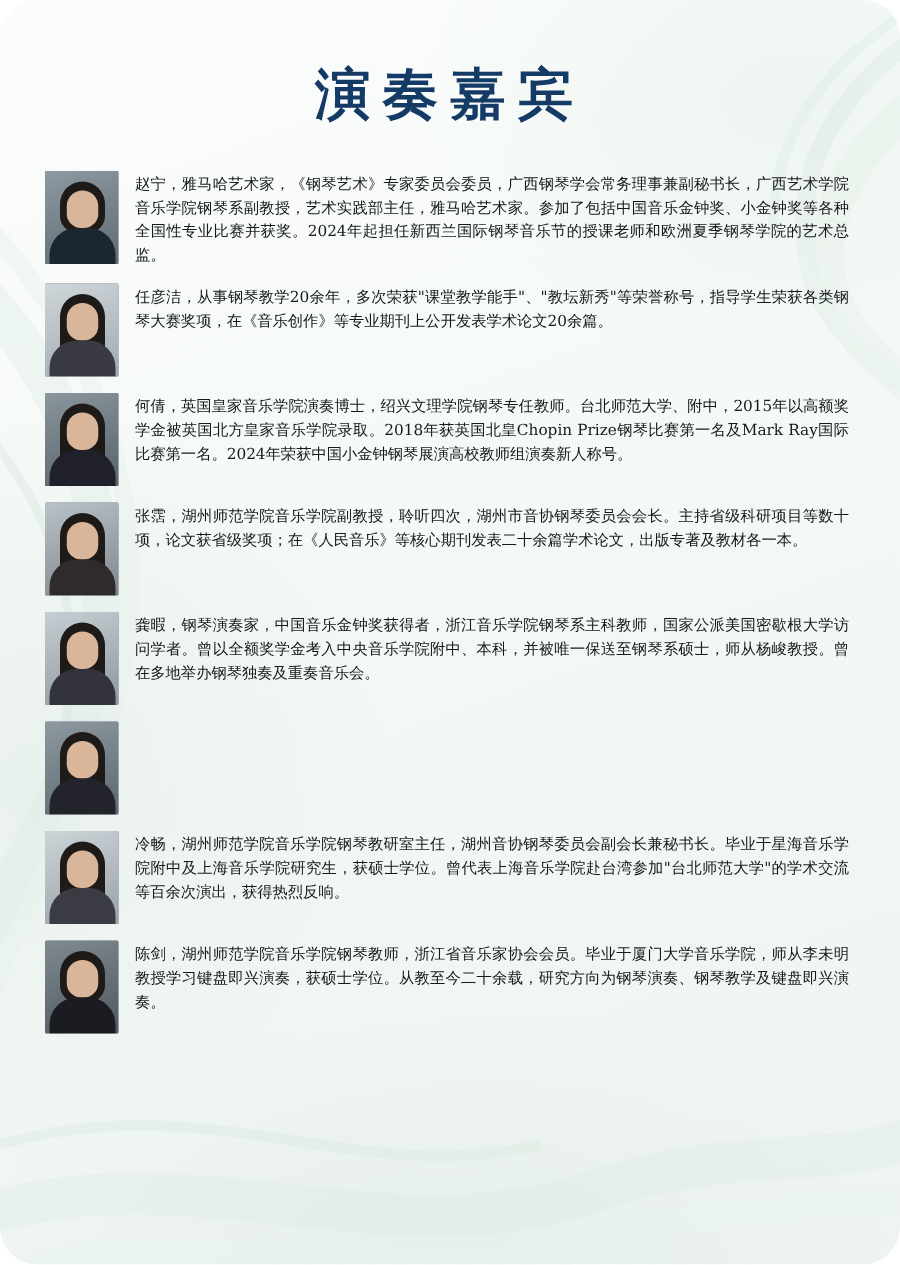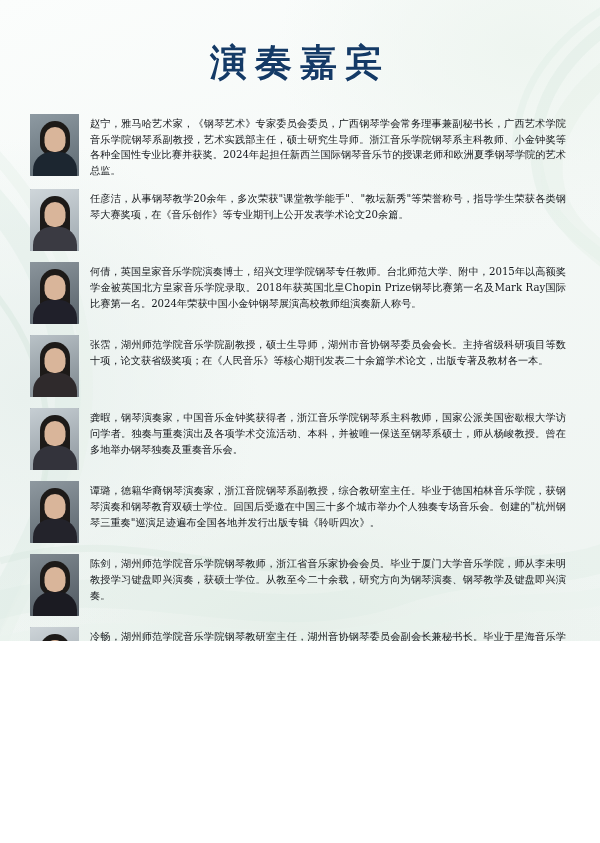--- a/index.html
+++ b/index.html
@@ -9,27 +9,28 @@
   body {
     width: 600px;
     height: 843px;
     font-family: "Liberation Sans", sans-serif;
     background: #ffffff;
     overflow: hidden;
   }
   .page {
     position: relative;
     width: 600px;
-    height: 641px;
+    height: 843px;
     background:
       radial-gradient(ellipse 420px 300px at 88% 8%, #eef5f0 0%, rgba(238,245,240,0) 60%),
       radial-gradient(ellipse 380px 420px at 4% 62%, #e9f1ee 0%, rgba(233,241,238,0) 62%),
       radial-gradient(ellipse 500px 260px at 50% 100%, #e6efe9 0%, rgba(230,239,233,0) 65%),
       linear-gradient(160deg, #fbfdfc 0%, #f4f8f6 45%, #eef4f1 100%);
     overflow: hidden;
+    border-radius: 25px;
   }
   
   .deco {
     position: absolute;
     pointer-events: none;
   }
   .deco-left {
     left: -40px;
     top: 120px;
     width: 260px;
@@ -155,21 +156,21 @@
 
   <div class="list">
 
     <div class="entry">
       <div class="photo">
         <div class="bg" style="background:linear-gradient(160deg,#8e9aa2,#5e6a72)"></div>
         <div class="hair"></div>
           <div class="face"></div>
           <div class="body" style="background:#1c2630"></div>
       </div>
-      <div class="bio">赵宁，雅马哈艺术家，《钢琴艺术》专家委员会委员，广西钢琴学会常务理事兼副秘书长，广西艺术学院音乐学院钢琴系副教授，艺术实践部主任，硕士研究生导师。浙江音乐学院钢琴系主科教师、小金钟奖等各种全国性专业比赛并获奖。2024年起担任新西兰国际钢琴音乐节的授课老师和欧洲夏季钢琴学院的艺术总监。</div>
+      <div class="bio">赵宁，雅马哈艺术家，《钢琴艺术》专家委员会委员，广西钢琴学会常务理事兼副秘书长，广西艺术学院音乐学院钢琴系副教授，艺术实践部主任，雅马哈艺术家。参加了包括中国音乐金钟奖、小金钟奖等各种全国性专业比赛并获奖。2024年起担任新西兰国际钢琴音乐节的授课老师和欧洲夏季钢琴学院的艺术总监。</div>
     </div>
 
 
     <div class="entry">
       <div class="photo">
         <div class="bg" style="background:linear-gradient(160deg,#cfd6da,#9fa9b0)"></div>
         <div class="hair long"></div>
           <div class="face"></div>
           <div class="body" style="background:#3a3a42"></div>
       </div>
@@ -186,58 +187,57 @@
       <div class="bio">何倩，英国皇家音乐学院演奏博士，绍兴文理学院钢琴专任教师。台北师范大学、附中，2015年以高额奖学金被英国北方皇家音乐学院录取。2018年获英国北皇Chopin Prize钢琴比赛第一名及Mark Ray国际比赛第一名。2024年荣获中国小金钟钢琴展演高校教师组演奏新人称号。</div>
     </div>
 
     <div class="entry">
       <div class="photo">
         <div class="bg" style="background:linear-gradient(160deg,#b9c2c7,#7d878e)"></div>
         <div class="hair long"></div>
           <div class="face"></div>
           <div class="body" style="background:#2f2a2c"></div>
       </div>
-      <div class="bio">张霑，湖州师范学院音乐学院副教授，硕士生导师，湖州市音协钢琴委员会会长。主持省级科研项目等数十项，论文获省级奖项；在《人民音乐》等核心期刊发表二十余篇学术论文，出版专著及教材各一本。</div>
+      <div class="bio">张霑，湖州师范学院音乐学院副教授，聆听四次，湖州市音协钢琴委员会会长。主持省级科研项目等数十项，论文获省级奖项；在《人民音乐》等核心期刊发表二十余篇学术论文，出版专著及教材各一本。</div>
     </div>
 
 
     <div class="entry">
       <div class="photo">
         <div class="bg" style="background:linear-gradient(160deg,#c6ced3,#8e979e)"></div>
         <div class="hair long"></div>
           <div class="face"></div>
           <div class="body" style="background:#33333b"></div>
       </div>
-      <div class="bio">龚暇，钢琴演奏家，中国音乐金钟奖获得者，浙江音乐学院钢琴系主科教师，国家公派美国密歇根大学访问学者。独奏与重奏演出及各项学术交流活动、本科，并被唯一保送至钢琴系硕士，师从杨峻教授。曾在多地举办钢琴独奏及重奏音乐会。</div>
+      <div class="bio">龚暇，钢琴演奏家，中国音乐金钟奖获得者，浙江音乐学院钢琴系主科教师，国家公派美国密歇根大学访问学者。曾以全额奖学金考入中央音乐学院附中、本科，并被唯一保送至钢琴系硕士，师从杨峻教授。曾在多地举办钢琴独奏及重奏音乐会。</div>
     </div>
 
     <div class="entry">
       <div class="photo">
         <div class="bg" style="background:linear-gradient(160deg,#8f99a0,#5c666e)"></div>
         <div class="hair long"></div>
           <div class="face"></div>
           <div class="body" style="background:#23232b"></div>
       </div>
-      <div class="bio">谭璐，德籍华裔钢琴演奏家，浙江音院钢琴系副教授，综合教研室主任。毕业于德国柏林音乐学院，获钢琴演奏和钢琴教育双硕士学位。回国后受邀在中国三十多个城市举办个人独奏专场音乐会。创建的"杭州钢琴三重奏"巡演足迹遍布全国各地并发行出版专辑《聆听四次》。</div>
+    </div>
+
+    <div class="entry">
+      <div class="photo">
+        <div class="bg" style="background:linear-gradient(160deg,#cdd4d8,#98a1a8)"></div>
+        <div class="hair long"></div>
+          <div class="face"></div>
+          <div class="body" style="background:#3b3b44"></div>
+      </div>
+      <div class="bio">冷畅，湖州师范学院音乐学院钢琴教研室主任，湖州音协钢琴委员会副会长兼秘书长。毕业于星海音乐学院附中及上海音乐学院研究生，获硕士学位。曾代表上海音乐学院赴台湾参加"台北师范大学"的学术交流等百余次演出，获得热烈反响。</div>
     </div>
 
     <div class="entry">
       <div class="photo">
         <div class="bg" style="background:linear-gradient(160deg,#7f8990,#4f5860)"></div>
         <div class="hair"></div>
           <div class="face"></div>
           <div class="body" style="background:#1b1b22"></div>
       </div>
       <div class="bio">陈剑，湖州师范学院音乐学院钢琴教师，浙江省音乐家协会会员。毕业于厦门大学音乐学院，师从李未明教授学习键盘即兴演奏，获硕士学位。从教至今二十余载，研究方向为钢琴演奏、钢琴教学及键盘即兴演奏。</div>
     </div>
 
-    <div class="entry">
-      <div class="photo">
-        <div class="bg" style="background:linear-gradient(160deg,#cdd4d8,#98a1a8)"></div>
-        <div class="hair long"></div>
-          <div class="face"></div>
-          <div class="body" style="background:#3b3b44"></div>
-      </div>
-      <div class="bio">冷畅，湖州师范学院音乐学院钢琴教研室主任，湖州音协钢琴委员会副会长兼秘书长。毕业于星海音乐学院附中及上海音乐学院研究生，获硕士学位。曾代表上海音乐学院赴台湾参加"台北师范大学"的学术交流等百余次演出，获得热烈反响。</div>
-    </div>
-
   </div>
 </div>
 
 </body></html>

